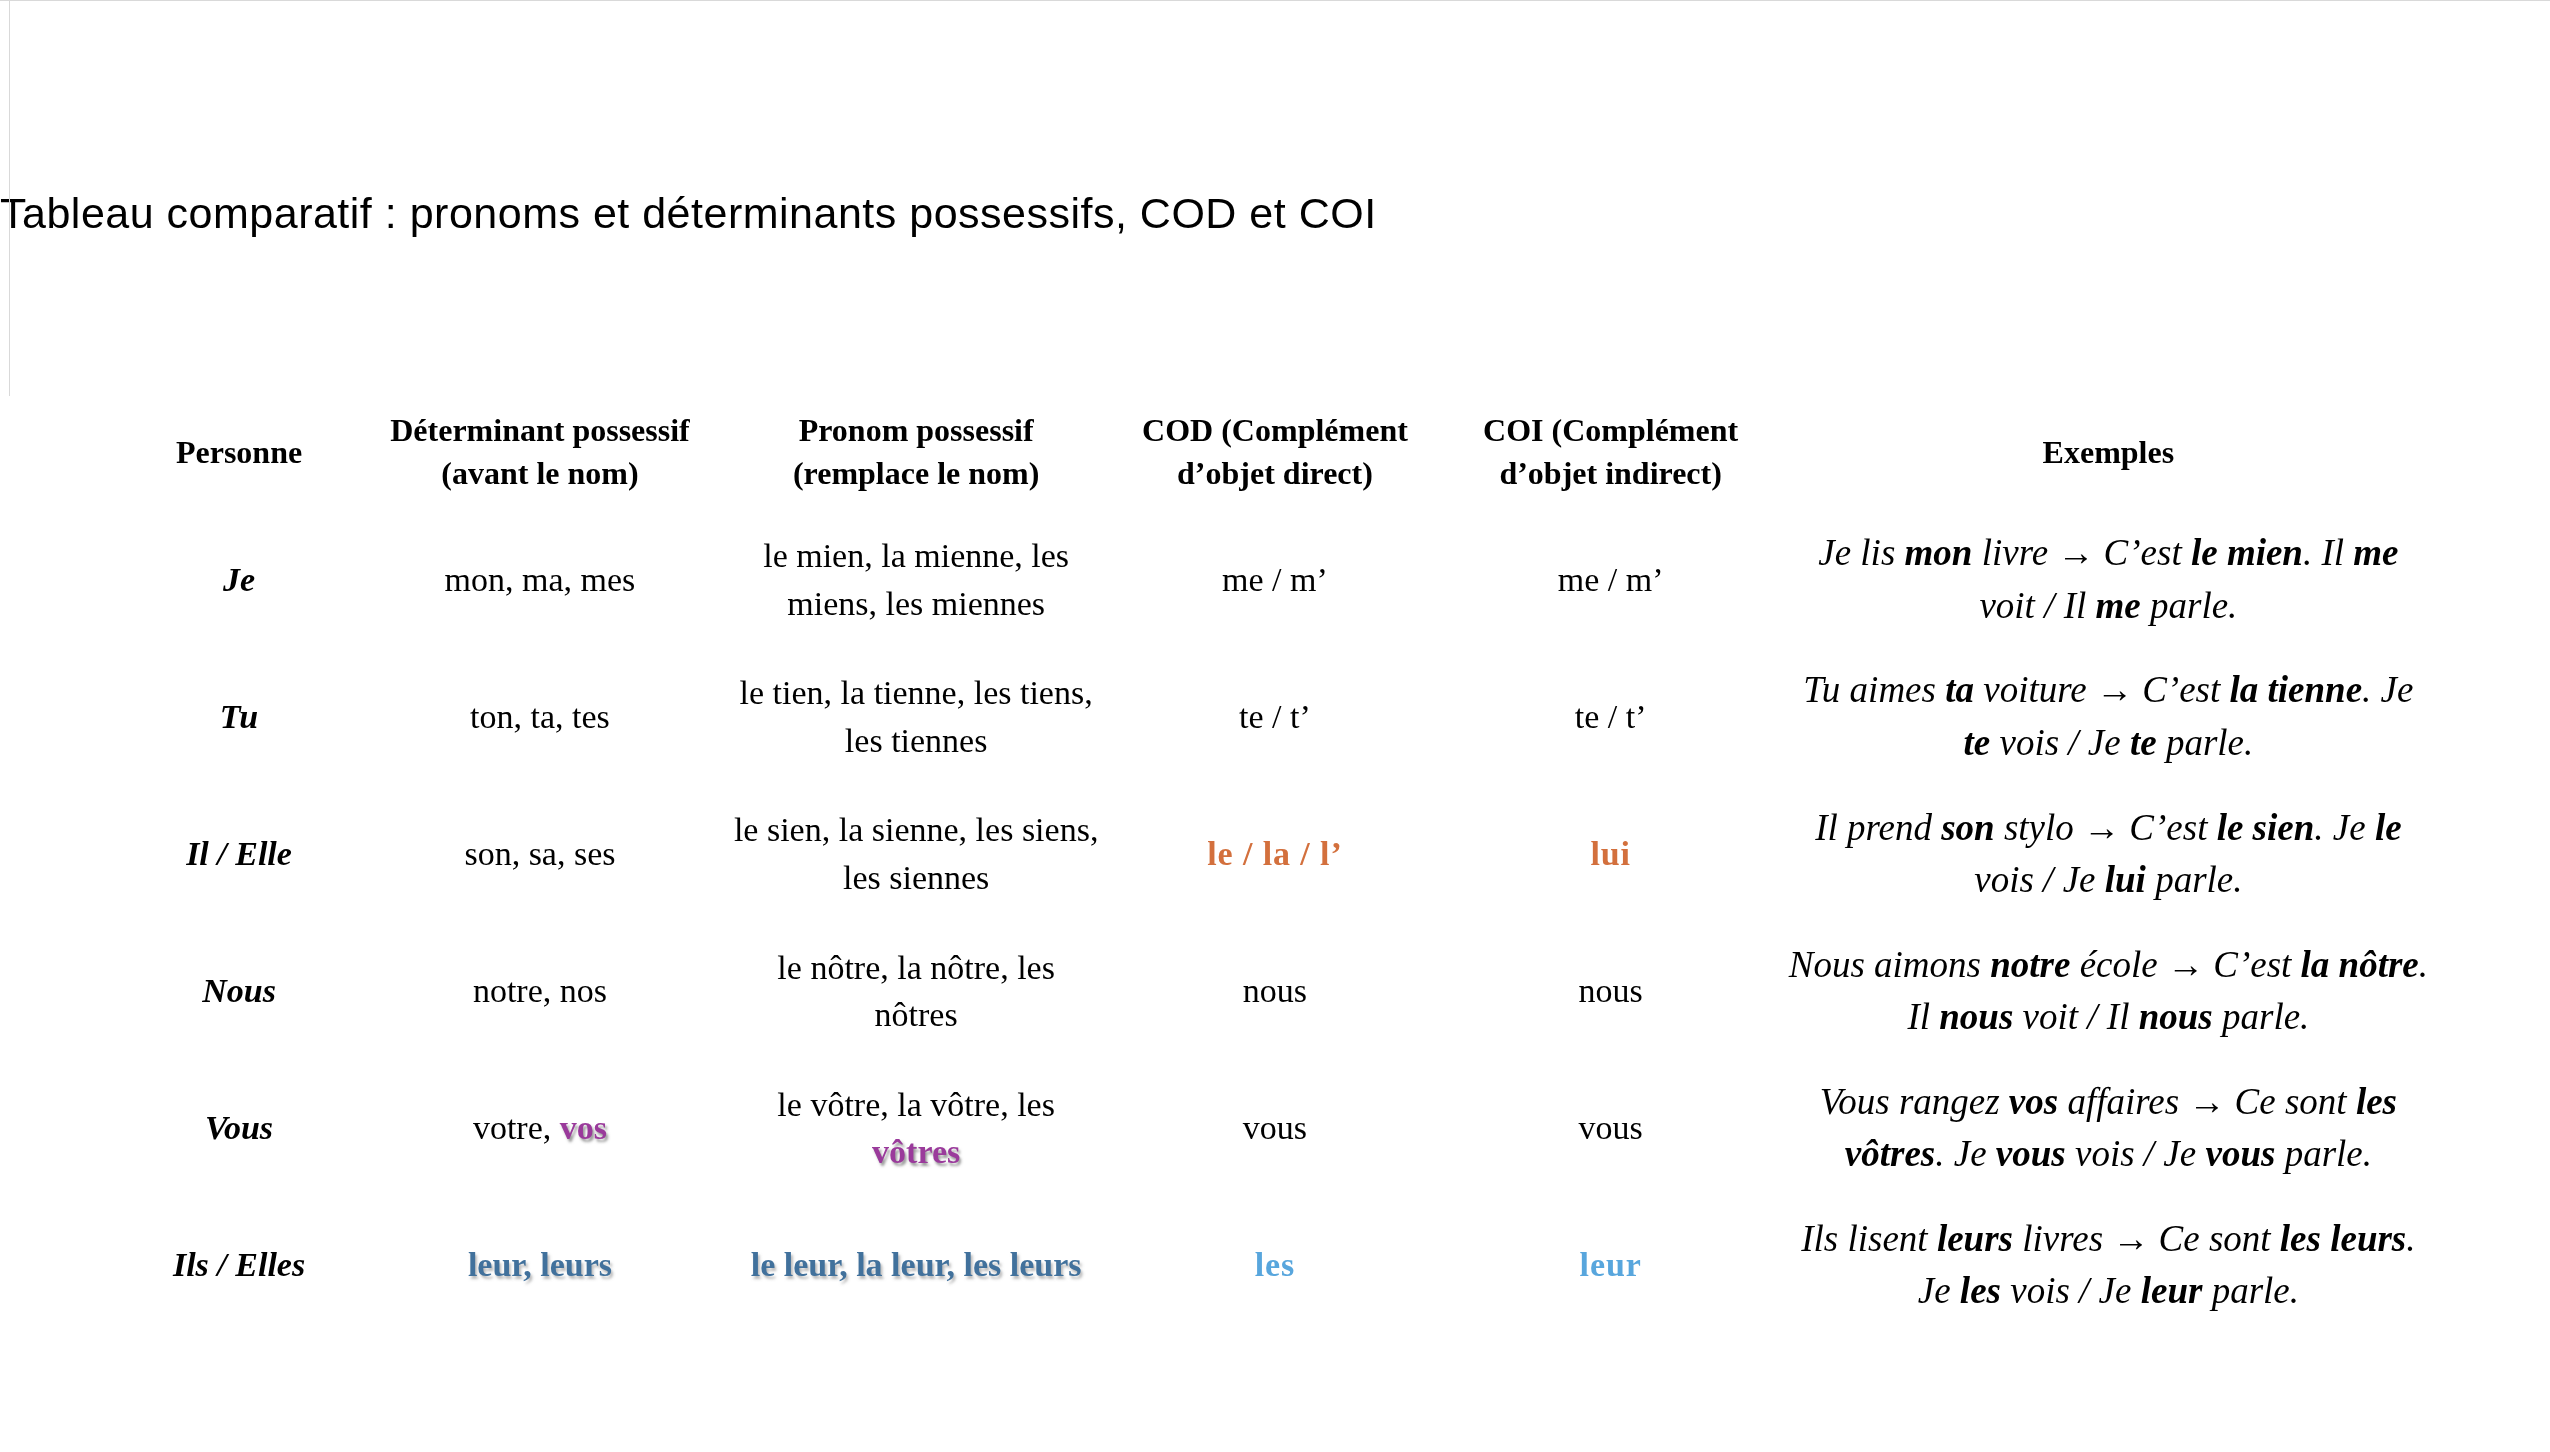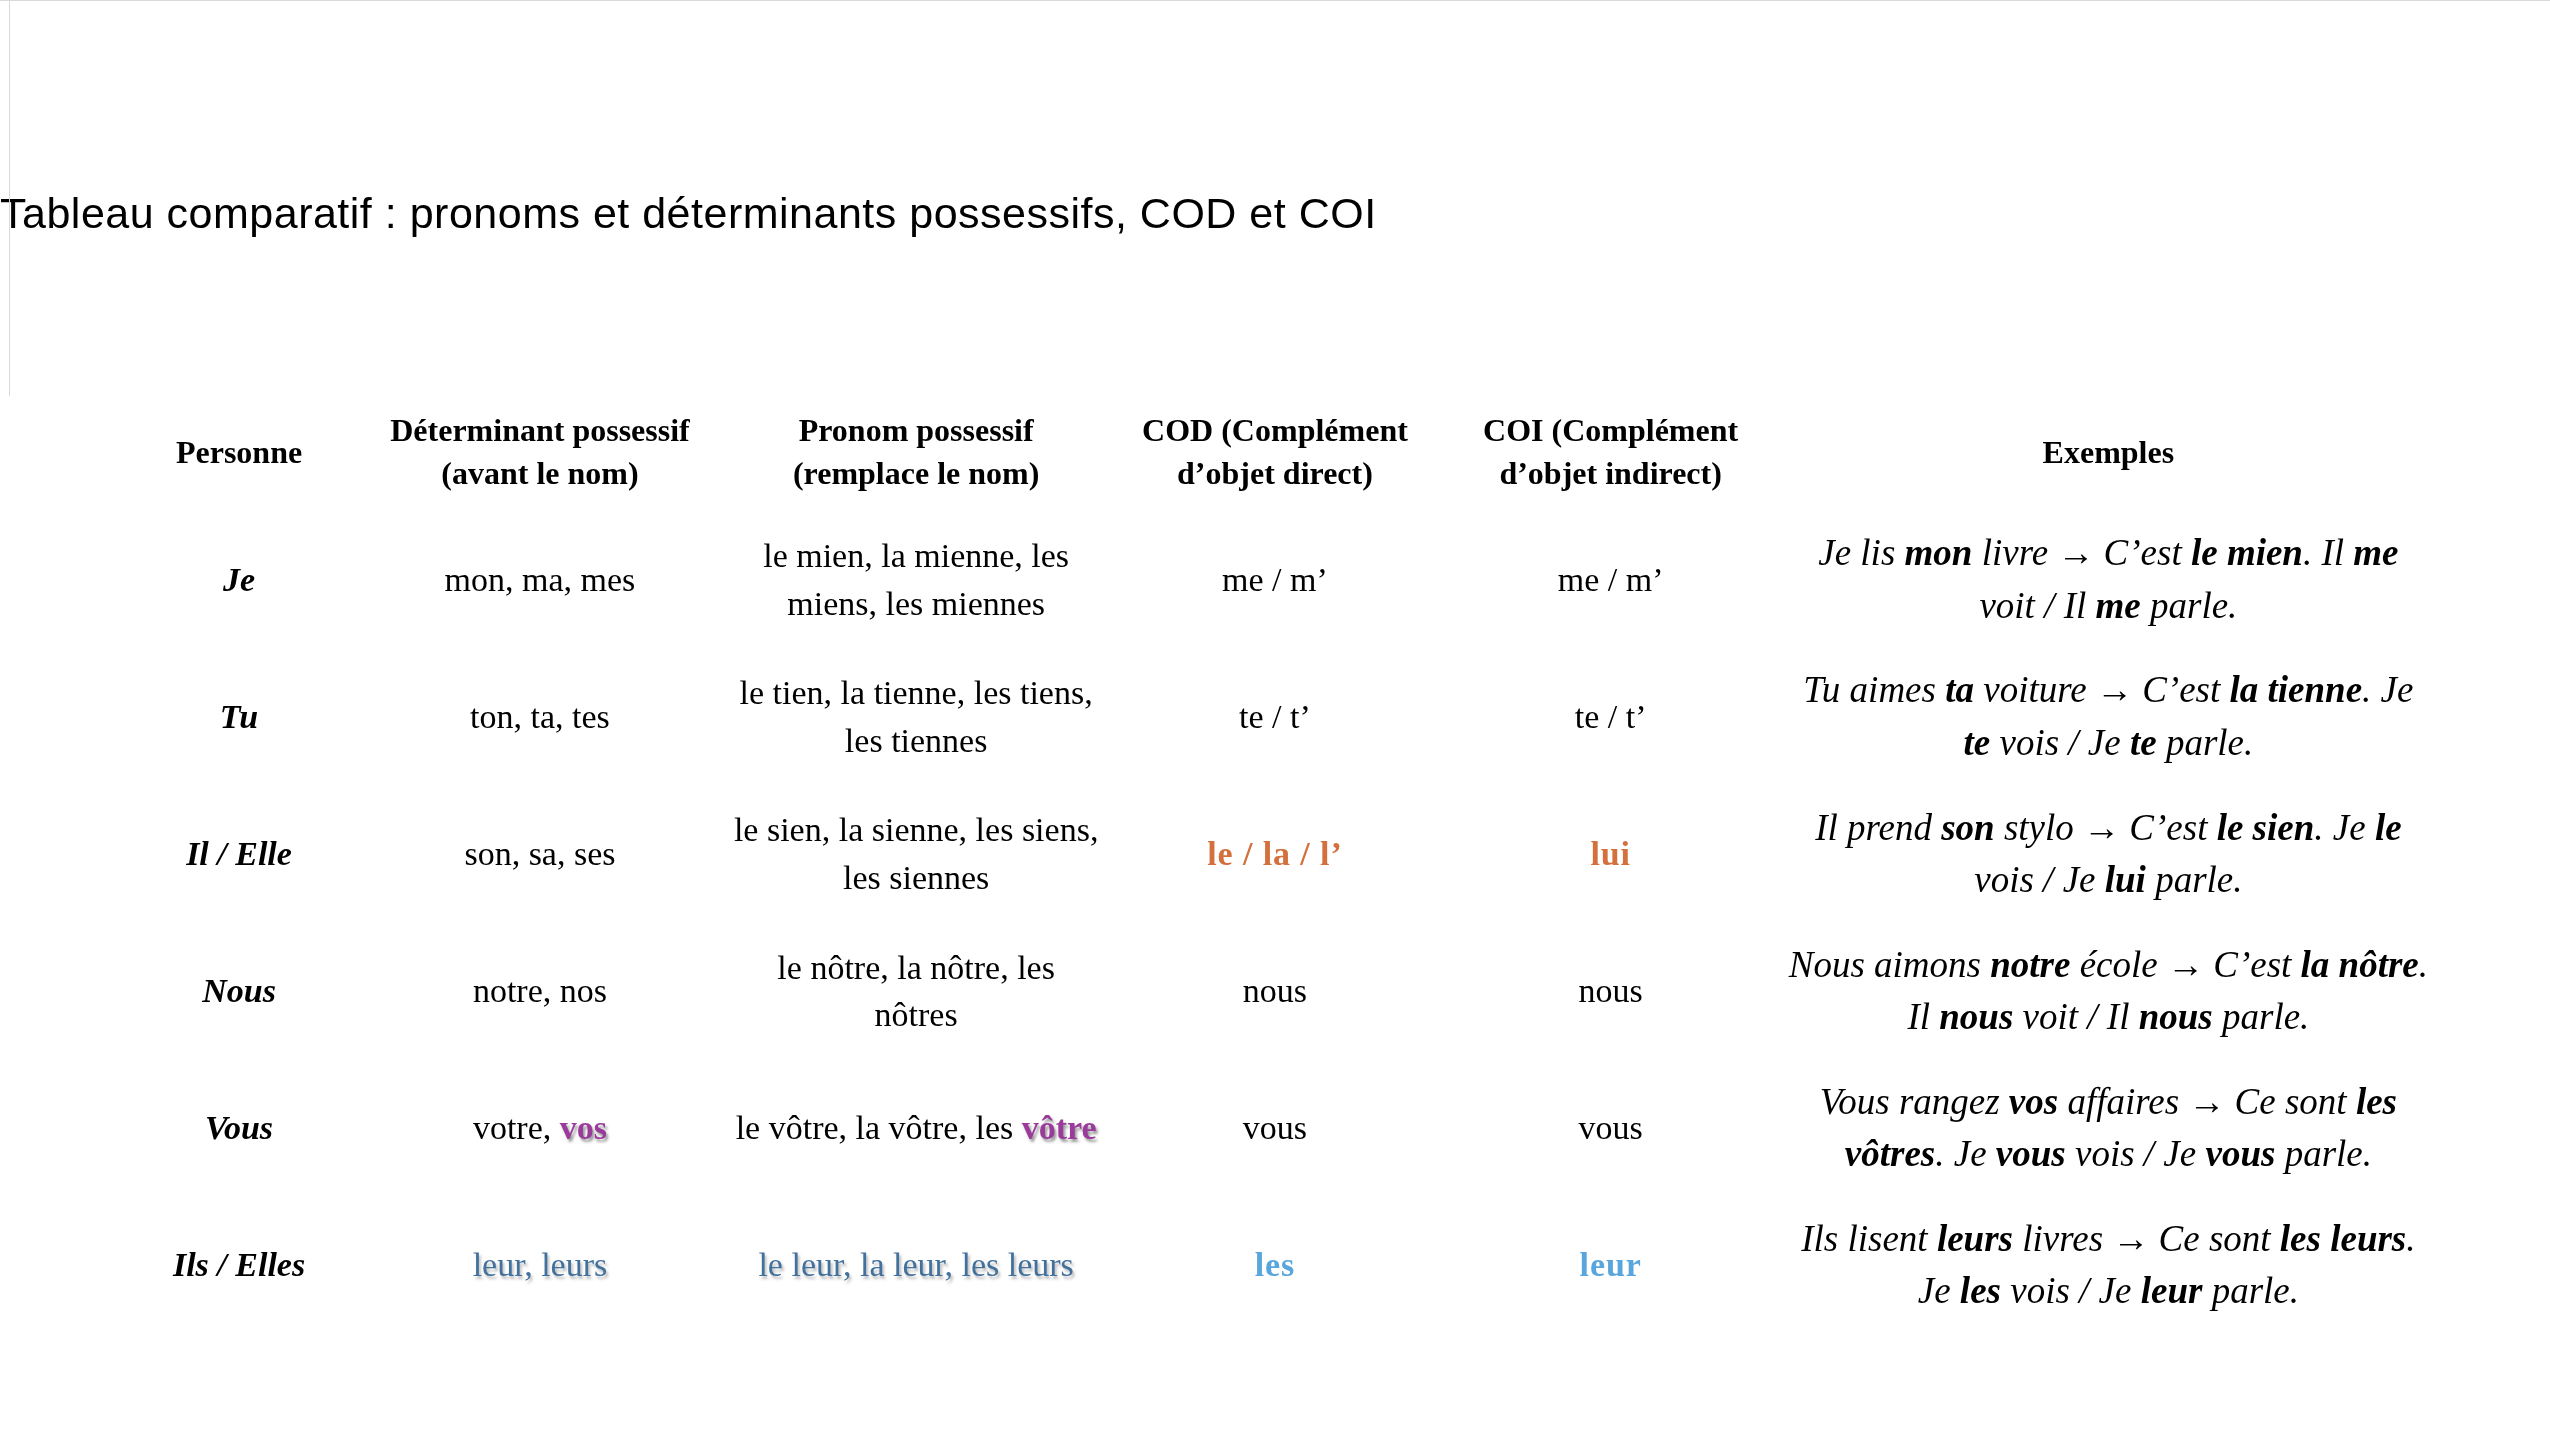--- a/index.html
+++ b/index.html
@@ -71,21 +71,21 @@
     font-weight: 800;
     letter-spacing: 0.9px;
   }
   .purple {
     color: var(--c-purple);
     font-weight: 800;
     text-shadow: 1.9px 2.8px 2.8px rgba(70,70,70,0.55);
   }
   .steel {
     color: var(--c-steel);
-    font-weight: normal;
+    font-weight: bold;
     text-shadow: 1.9px 2.8px 2.8px rgba(120,120,120,0.5);
   }
 </style>
 </head>
 <body>
 
 <div class="page">
   <div class="page-edge-left"></div>
 
   <h1 class="doc-title">Tableau comparatif : pronoms et déterminants possessifs, COD et COI</h1>
@@ -138,21 +138,21 @@
           <td class="person"><span>Nous</span></td>
           <td class="determinant"><span>notre, nos</span></td>
           <td class="pronom"><span>le nôtre, la nôtre, les nôtres</span></td>
           <td class="cod"><span>nous</span></td>
           <td class="coi"><span>nous</span></td>
           <td class="example"><span>Nous aimons </span><span class="b">notre</span><span> école → C’est </span><span class="b">la nôtre</span><span>. Il </span><span class="b">nous</span><span> voit / Il </span><span class="b">nous</span><span> parle.</span></td>
         </tr>
         <tr>
           <td class="person"><span>Vous</span></td>
           <td class="determinant"><span>votre, </span><span class="purple">vos</span></td>
-          <td class="pronom"><span>le vôtre, la vôtre, les </span><span class="purple">vôtre</span></td>
+          <td class="pronom"><span>le vôtre, la vôtre, les </span><span class="purple">vôtres</span></td>
           <td class="cod"><span>vous</span></td>
           <td class="coi"><span>vous</span></td>
           <td class="example"><span>Vous rangez </span><span class="b">vos</span><span> affaires → Ce sont </span><span class="b">les vôtres</span><span>. Je </span><span class="b">vous</span><span> vois / Je </span><span class="b">vous</span><span> parle.</span></td>
         </tr>
         <tr>
           <td class="person"><span>Ils / Elles</span></td>
           <td class="determinant"><span class="steel">leur, leurs</span></td>
           <td class="pronom"><span class="steel">le leur, la leur, les leurs</span></td>
           <td class="cod"><span class="lightblue">les</span></td>
           <td class="coi"><span class="lightblue">leur</span></td>

